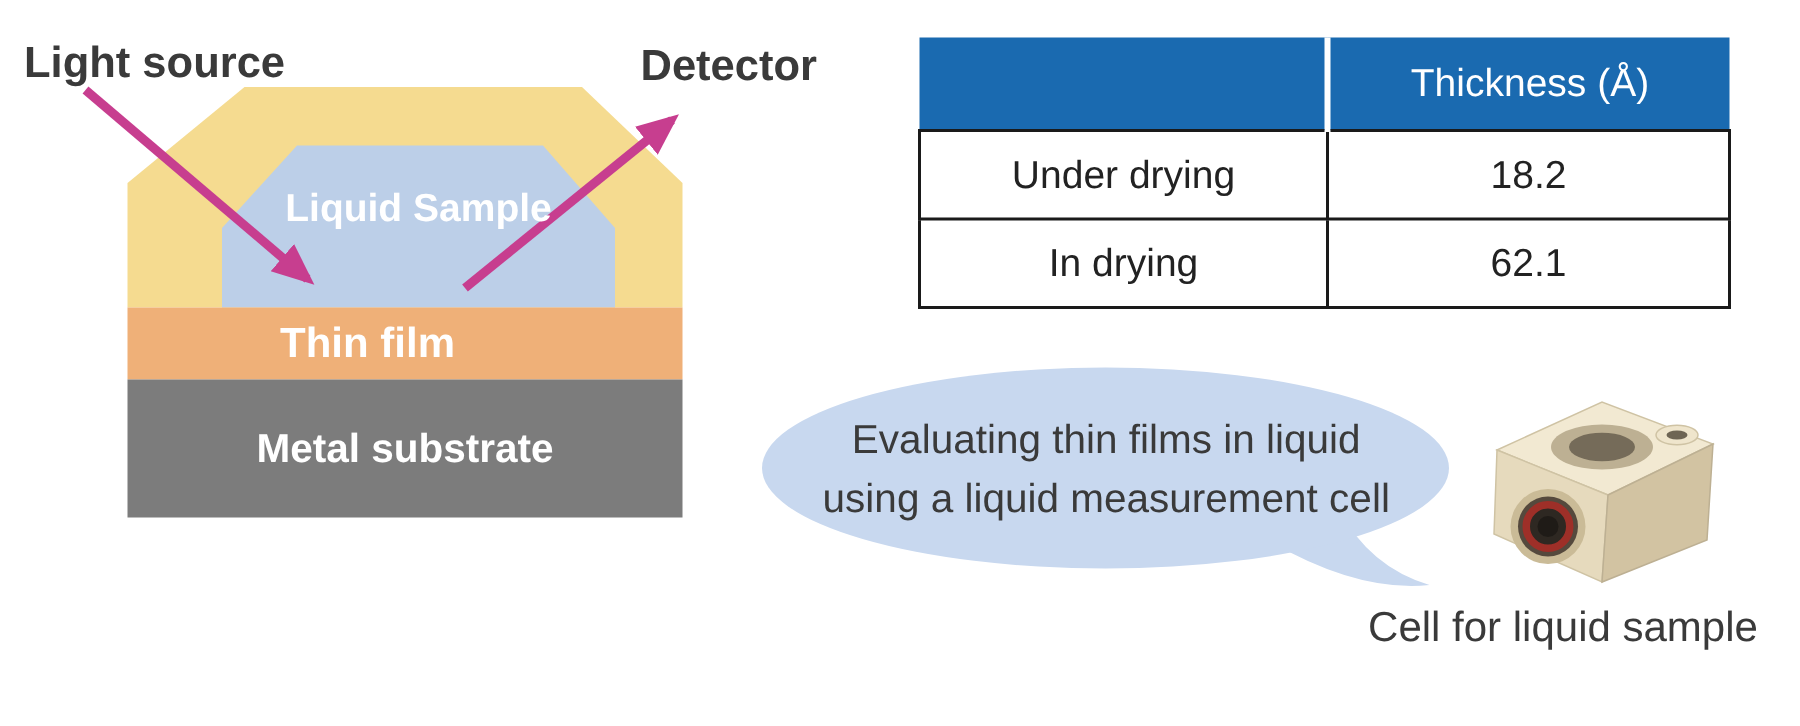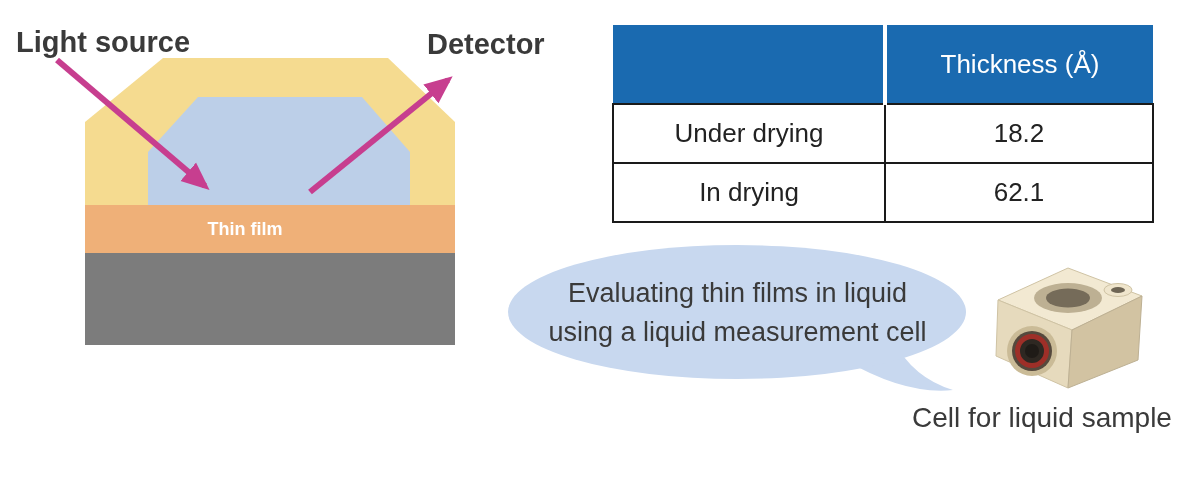--- a/index.html
+++ b/index.html
@@ -35,39 +35,39 @@
   .layer-label {
     color: #ffffff;
     font-weight: bold;
     text-align: center;
     display: flex;
     align-items: center;
     justify-content: center;
     white-space: nowrap;
   }
   #liquid-sample-label   { left: 148px; top: 118px; width: 262px; height: 40px; font-size: 26px; }
-  #thin-film-label       { left: 85px;  top: 205px; width: 320px; height: 48px; font-size: 18px; }
+  #thin-film-label       { left: 85px;  top: 205px; width: 320px; height: 48px; font-size: 28px; }
   #metal-substrate-label { left: 85px;  top: 253px; width: 370px; height: 92px; font-size: 27px; }
 
   
   #thickness-table {
     position: absolute;
     left: 612px; top: 25px;
     width: 540px;
     border-collapse: collapse;
     table-layout: fixed;
     font-size: 26px;
   }
   #thickness-table col.c1 { width: 272px; }
   #thickness-table col.c2 { width: 268px; }
   #thickness-table th {
     background: var(--table_header_blue, #1a6ab0);
     color: #ffffff;
     font-weight: normal;
-    height: 79px;
+    height: 62px;
     text-align: center;
     vertical-align: middle;
   }
   #thickness-table th + th { border-left: 4px solid #ffffff; }
   #thickness-table td {
     border: 2px solid #1a1a1a;
     height: 59px;
     text-align: center;
     vertical-align: middle;
     color: #222222;
@@ -113,21 +113,23 @@
     <rect class="shape-orange" x="85" y="205" width="370" height="48"></rect>
     <rect class="shape-gray" x="85" y="253" width="370" height="92"></rect>
 
     <line class="beam" x1="57" y1="60" x2="205" y2="186" marker-end="url(#beam-arrowhead)"></line>
     <line class="beam" x1="310" y1="192" x2="448" y2="80" marker-end="url(#beam-arrowhead)"></line>
   </svg>
 
   <div class="abs diagram-label" id="light-source-label">Light source</div>
   <div class="abs diagram-label" id="detector-label">Detector</div>
 
+  <div class="abs layer-label" id="liquid-sample-label">Liquid Sample</div>
   <div class="abs layer-label" id="thin-film-label">Thin film</div>
+  <div class="abs layer-label" id="metal-substrate-label">Metal substrate</div>
 
   <table id="thickness-table">
     <colgroup>
         <col class="c1">
         <col class="c2">
       </colgroup>
     <thead>
       <tr>
         <th></th>
         <th>Thickness (Å)</th>

